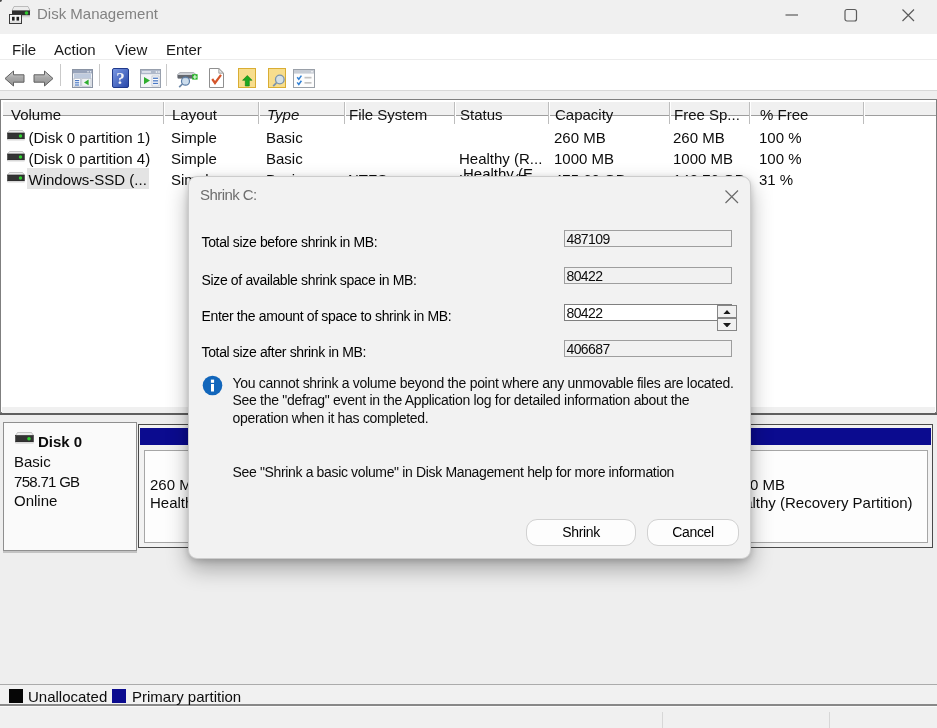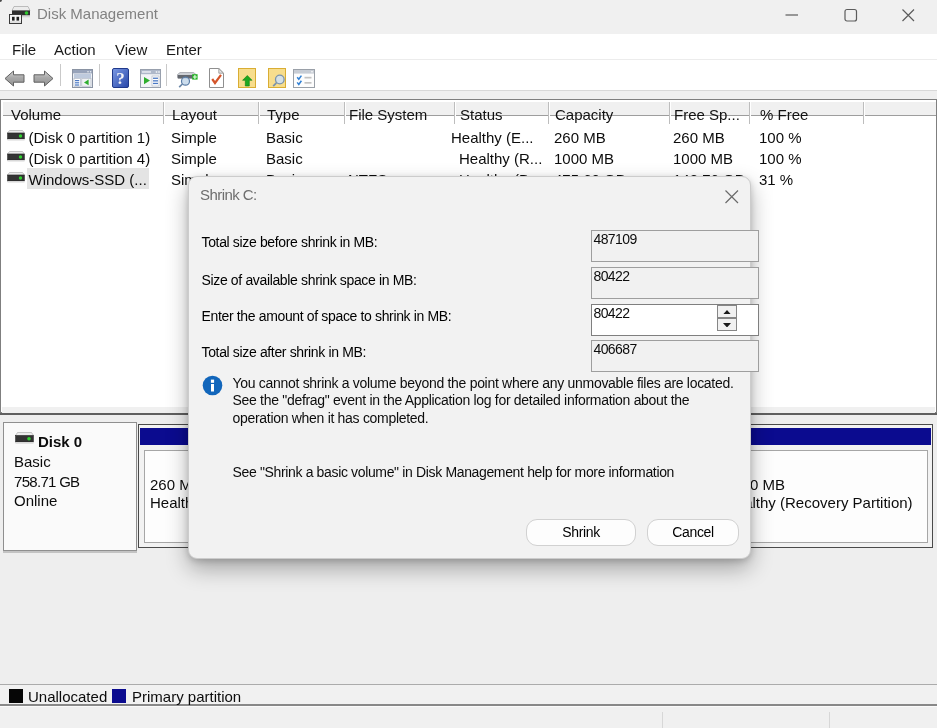--- a/index.html
+++ b/index.html
@@ -54,21 +54,21 @@
   .sq { top:4px; width:14px; height:14px; }
   #statusstrip { left:0; top:706px; width:937px; height:22px; background:#f0f0f0; border-top:1px solid #fafafa; }
 
   
   #dialog { left:188px; top:176px; width:563px; height:383px; background:#f2f2f2;
             border:1px solid #cccccc; border-radius:9px; z-index:10; font-size:14px;
             letter-spacing:-0.35px;
             box-shadow:0 10px 22px rgba(0,0,0,0.30), 0 2px 6px rgba(0,0,0,0.16); }
   #dlg-title { left:11px; top:9px; color:#6e6e6e; font-size:15px; letter-spacing:-0.55px; }
   .dlabel { left:12.5px; color:#000; white-space:nowrap; line-height:17px; }
-  .dfield { left:402px; width:168px; height:32px; background:#f1f1f1;
+  .dfield { left:375px; width:168px; height:17px; background:#f1f1f1;
             border:1px solid #9e9e9e; padding:0 0 0 1.5px; letter-spacing:-0.6px;
             font-size:14px; }
   .dfield.edit { background:#ffffff; border-color:#7f7f7f; }
   #infotext { left:43.5px; top:198px; line-height:17.3px; white-space:nowrap; letter-spacing:-0.3px; }
   #seealso { left:43.5px; top:287px; white-space:nowrap; }
   .dbtn { top:342px; height:27px; background:#fdfdfd; border:1px solid #d1d1d1;
           border-radius:11px; text-align:center; line-height:25px; color:#000; }
   .spbtn { left:528px; width:20px; height:13px; background:#f1f1f1;
            border:1px solid #868686; text-align:center; z-index:12; }
   .spbtn svg { display:block; margin:3.5px auto 0; }
@@ -187,21 +187,21 @@
   <path d="M4.2 8.2 l1.6 2 l2.6-3.6" stroke="#2f7fd4" stroke-width="1.5" fill="none"></path>
   <rect x="11.5" y="7.8" width="7" height="1.7" fill="#c2c2c2"></rect>
   <path d="M4.2 13.4 l1.6 2 l2.6-3.6" stroke="#2f7fd4" stroke-width="1.5" fill="none"></path>
   <rect x="11.5" y="13" width="7" height="1.7" fill="#c2c2c2"></rect>
 </svg>
 
 <div class="abs" id="toppane">
   <div class="abs" id="lvheader">
     <div class="abs hlabel" style="left:8px;">Volume</div>
     <div class="abs hlabel" style="left:169px;">Layout</div>
-    <div class="abs hlabel" style="left:264px;">Type</div>
+    <div class="abs hlabel" style="left:264px;font-style:italic;">Type</div>
     <div class="abs hlabel" style="left:346px;">File System</div>
     <div class="abs hlabel" style="left:457px;text-align:center;">Status</div>
     <div class="abs hlabel" style="left:552px;">Capacity</div>
     <div class="abs hlabel" style="left:671px;">Free Sp...</div>
     <div class="abs hlabel" style="left:757px;">% Free</div>
     <div class="abs hsep" style="left:160px;"></div>
     <div class="abs hsep" style="left:255px;"></div>
     <div class="abs hsep" style="left:341px;"></div>
     <div class="abs hsep" style="left:451px;"></div>
     <div class="abs hsep" style="left:545px;"></div>
@@ -212,21 +212,21 @@
   <div class="abs row" style="top:26px;">
     <svg class="abs rowicon" width="18" height="11">
         <path d="M2.5 0.5 H15.5 L17.5 3 H0.5 Z" fill="#ececec" stroke="#a5a5a5" stroke-width="0.6"></path>
         <rect x="0.5" y="3" width="17" height="6" fill="#333" stroke="#222" stroke-width="0.5"></rect>
         <circle cx="13.5" cy="6" r="1.7" fill="#2fd02f"></circle>
         <rect x="0.5" y="9" width="17" height="1.5" fill="#d8d8d8"></rect>
       </svg>
     <div class="abs cell" style="left:26.5px;">(Disk 0 partition 1)</div>
     <div class="abs cell" style="left:169px;">Simple</div>
     <div class="abs cell" style="left:264px;">Basic</div>
-    <div class="abs cell" style="left:449px;">Healthy (E...</div>
+    <div class="abs cell" style="left:461px;margin-top:36px;">Healthy (E...</div>
     <div class="abs cell" style="left:552px;">260 MB</div>
     <div class="abs cell" style="left:671px;">260 MB</div>
     <div class="abs cell" style="left:757px;">100 %</div>
   </div>
   <div class="abs row" style="top:47px;">
     <svg class="abs rowicon" width="18" height="11">
         <path d="M2.5 0.5 H15.5 L17.5 3 H0.5 Z" fill="#ececec" stroke="#a5a5a5" stroke-width="0.6"></path>
         <rect x="0.5" y="3" width="17" height="6" fill="#333" stroke="#222" stroke-width="0.5"></rect>
         <circle cx="13.5" cy="6" r="1.7" fill="#2fd02f"></circle>
         <rect x="0.5" y="9" width="17" height="1.5" fill="#d8d8d8"></rect>

